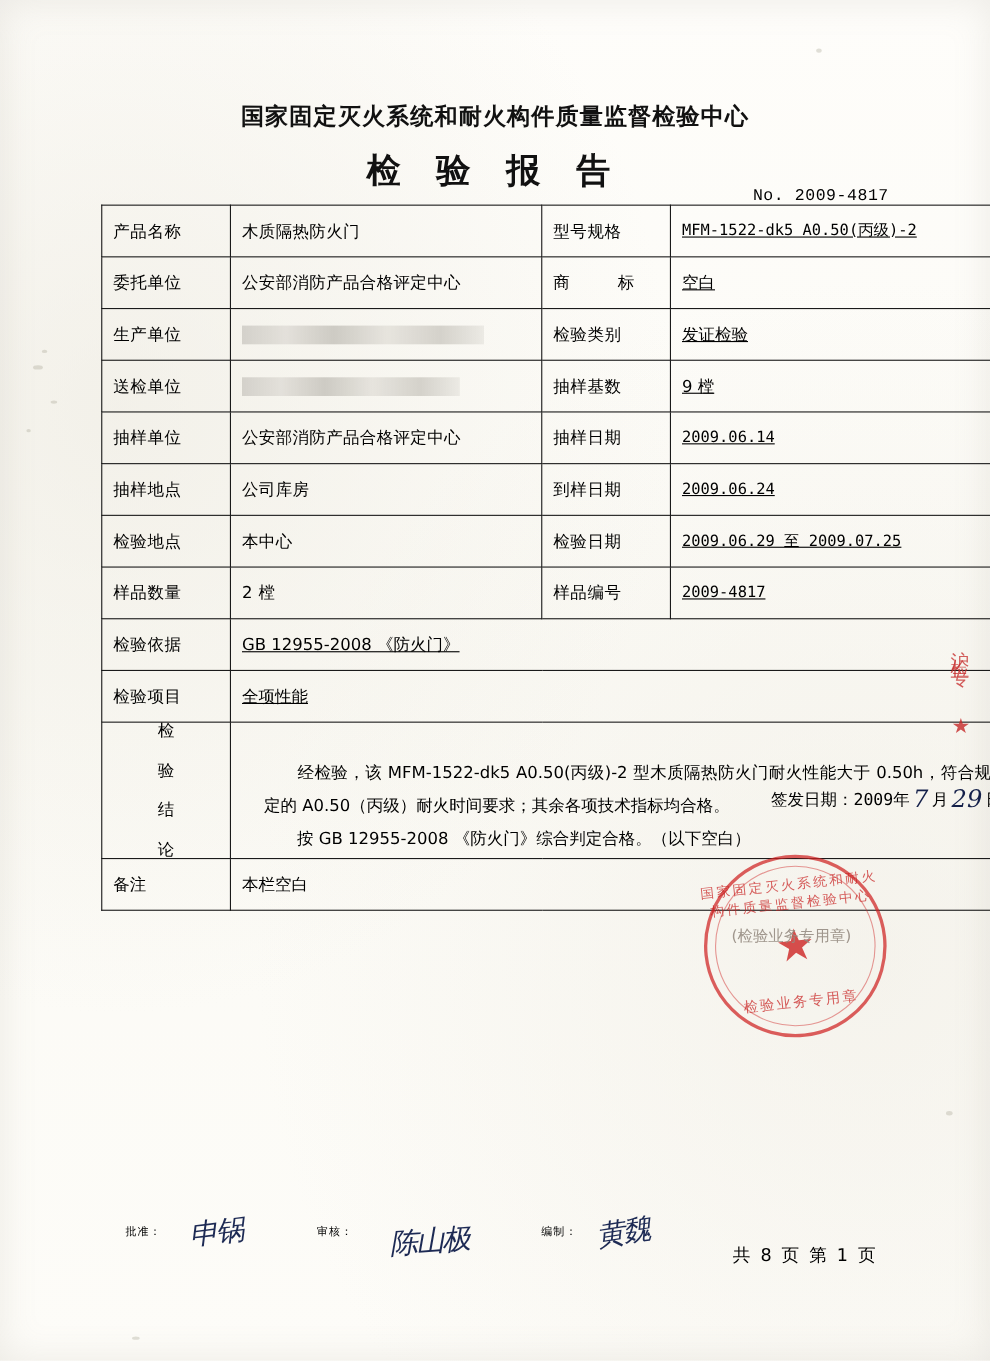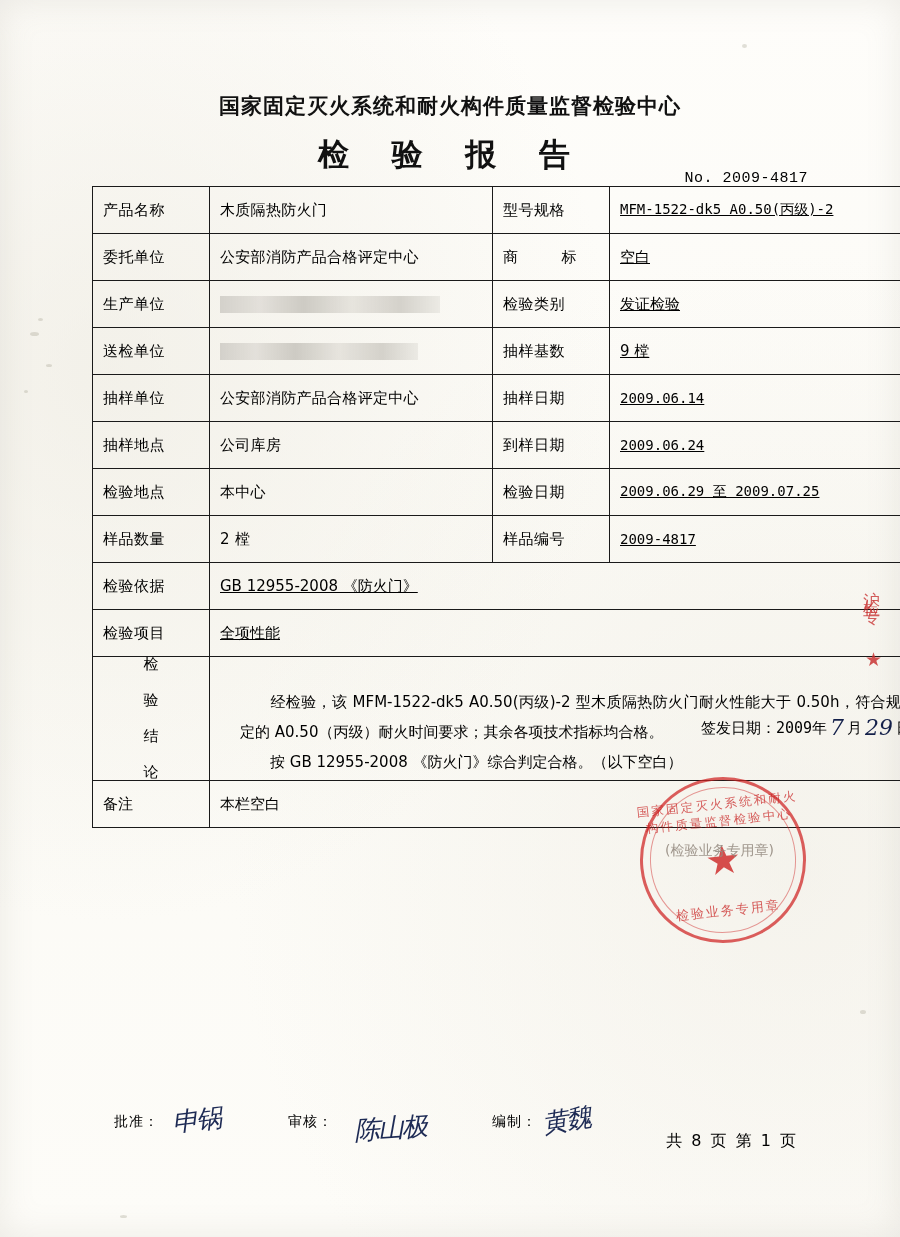--- a/index.html
+++ b/index.html
@@ -47,21 +47,21 @@
   }
   .org-title {
     font-family: "DejaVu Sans", sans-serif;
     font-size: 21px;
     font-weight: 700;
     letter-spacing: 1px;
     color: #111;
   }
   .doc-title {
     margin-top: 14px;
-    font-family: Liberation Mono, monospace;
+    font-family: Liberation Sans, sans-serif;
     font-size: 31px;
     font-weight: 700;
     letter-spacing: 12px;
     color: #111;
   }
   .report-no {
     position: absolute;
     right: 92px;
     top: 170px;
     font-family: Liberation Mono, monospace;
@@ -256,21 +256,21 @@
   
   .footer {
     position: absolute;
     left: 92px;
     right: 92px;
     top: 1105px;
     height: 70px;
   }
   .sig-group {
     position: absolute;
-    font-size: 14px;
+    font-size: 10px;
     font-family: "DejaVu Sans", sans-serif;
     letter-spacing: 1px;
   }
   .sig-a { left: 22px; top: 8px; }
   .sig-b { left: 196px; top: 8px; }
   .sig-c { left: 400px; top: 8px; }
   .hand {
     font-family: "DejaVu Serif", serif;
     font-style: italic;
     font-size: 26px;

